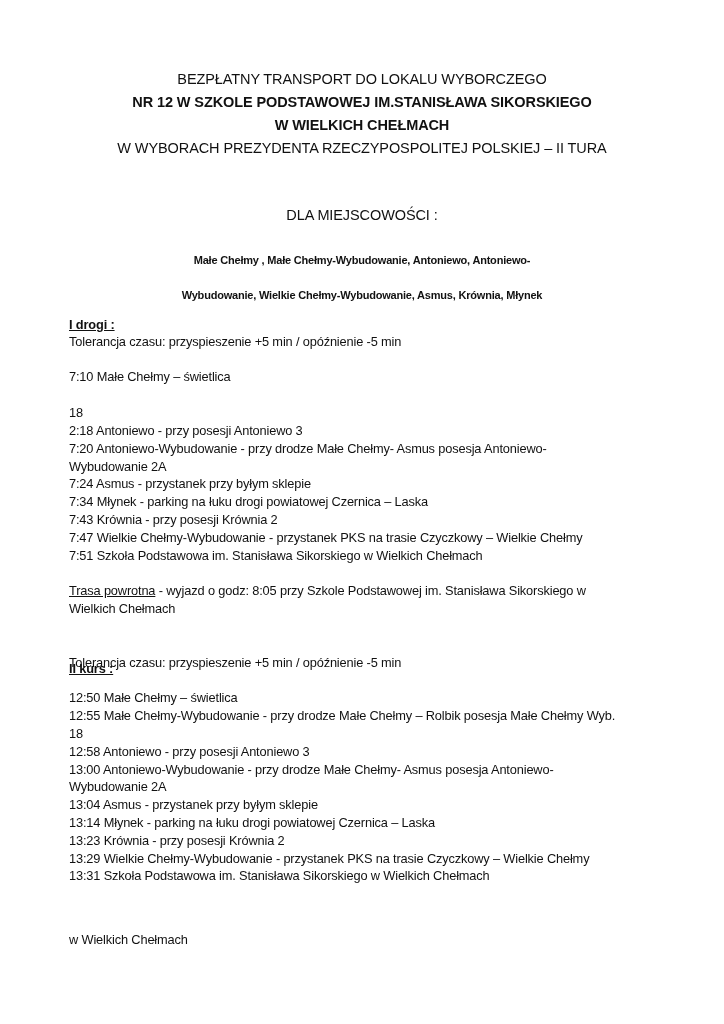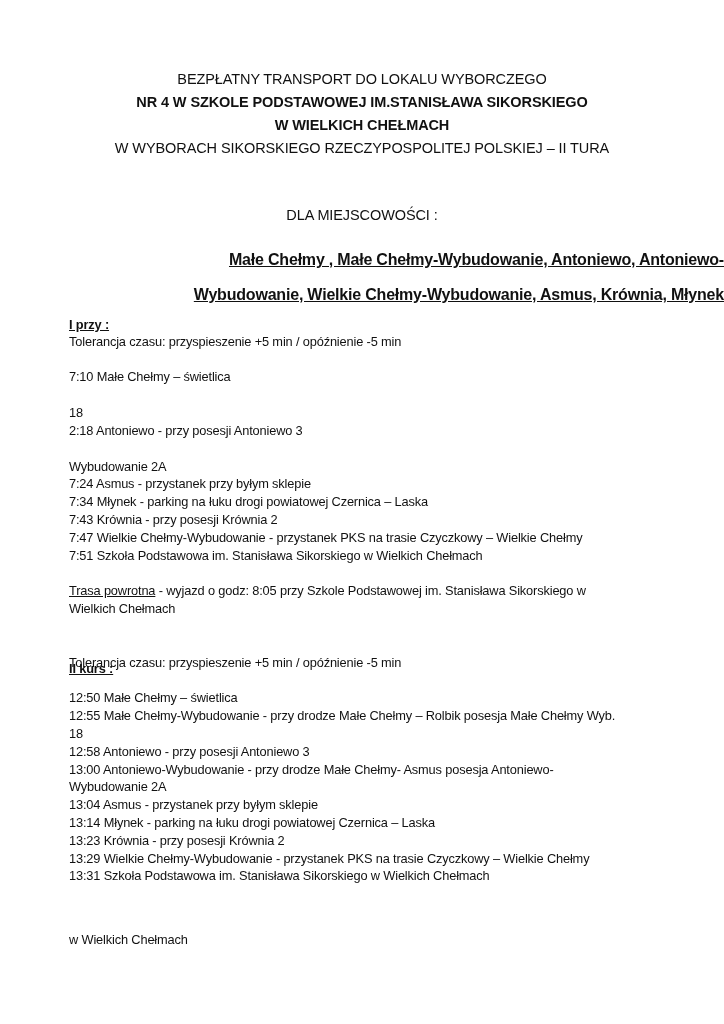--- a/index.html
+++ b/index.html
@@ -1,44 +1,45 @@
 <!DOCTYPE html>
 <html><head>
   <meta charset="utf-8">
   <style>
     html, body { margin: 0; padding: 0; background: #ffffff; }
     body { width: 724px; height: 1024px; position: relative; overflow: hidden; color: #111; font-family: "Liberation Sans", sans-serif; }
     .page { position: absolute; left: 0; top: 0; width: 576px; height: 1024px; }
     .hdr { position: absolute; left: 0; width: 724px; text-align: center; font-size: 14.5px; line-height: 18px; letter-spacing: -0.1px; }
     .hdr.bold { font-weight: bold; }
-    .places { position: absolute; left: 0; width: 724px; text-align: right; font-size: 16px; font-weight: bold; line-height: 20px; letter-spacing: -0.2px; text-decoration: underline; }
+    .places { position: absolute; left: 0; width: 724px; text-align: center; font-size: 11px; font-weight: bold; line-height: 20px; letter-spacing: -0.2px; }
     .ln { position: absolute; left: 69px; font-size: 12.8px; line-height: 16px; white-space: nowrap; letter-spacing: -0.15px; }
     .u { text-decoration: underline; }
     .b { font-weight: bold; }
   </style>
 </head>
 <body>
 
 <div class="page">
 
   <div class="hdr" style="top:70px">BEZPŁATNY TRANSPORT DO LOKALU WYBORCZEGO</div>
-  <div class="hdr bold" style="top:93px">NR 4 W  SZKOLE PODSTAWOWEJ IM.STANISŁAWA SIKORSKIEGO</div>
+  <div class="hdr bold" style="top:93px">NR 12 W  SZKOLE PODSTAWOWEJ IM.STANISŁAWA SIKORSKIEGO</div>
   <div class="hdr bold" style="top:116px">W WIELKICH CHEŁMACH</div>
-  <div class="hdr" style="top:139px">W WYBORACH SIKORSKIEGO RZECZYPOSPOLITEJ POLSKIEJ – II TURA</div>
+  <div class="hdr" style="top:139px">W WYBORACH PREZYDENTA RZECZYPOSPOLITEJ POLSKIEJ – II TURA</div>
   <div class="hdr" style="top:206px">DLA MIEJSCOWOŚCI :</div>
 
   <div class="places" style="top:250px">Małe Chełmy , Małe Chełmy-Wybudowanie, Antoniewo, Antoniewo-</div>
   <div class="places" style="top:285px">Wybudowanie, Wielkie Chełmy-Wybudowanie, Asmus, Krównia, Młynek</div>
 
-  <div class="ln b u" style="top:317px">I przy :</div>
+  <div class="ln b u" style="top:317px">I drogi :</div>
   <div class="ln" style="top:334px">Tolerancja czasu: przyspieszenie +5 min / opóźnienie -5 min</div>
 
   <div class="ln" style="top:369px">7:10 Małe Chełmy – świetlica</div>
   <div class="ln" style="top:405px">18</div>
   <div class="ln" style="top:423px">2:18 Antoniewo - przy posesji Antoniewo 3</div>
+  <div class="ln" style="top:441px">7:20 Antoniewo-Wybudowanie - przy drodze Małe Chełmy- Asmus posesja Antoniewo-</div>
   <div class="ln" style="top:459px">Wybudowanie 2A</div>
   <div class="ln" style="top:476px">7:24 Asmus - przystanek przy byłym sklepie</div>
   <div class="ln" style="top:494px">7:34 Młynek - parking na łuku drogi powiatowej Czernica – Laska</div>
   <div class="ln" style="top:512px">7:43 Krównia - przy posesji Krównia 2</div>
   <div class="ln" style="top:530px">7:47 Wielkie Chełmy-Wybudowanie - przystanek PKS na trasie Czyczkowy – Wielkie Chełmy</div>
   <div class="ln" style="top:548px">7:51 Szkoła Podstawowa im. Stanisława Sikorskiego w Wielkich Chełmach</div>
 
   <div class="ln" style="top:583px"><span class="u">Trasa powrotna</span><span> - wyjazd o godz: 8:05 przy Szkole Podstawowej im. Stanisława Sikorskiego w</span></div>
   <div class="ln" style="top:601px">Wielkich Chełmach</div>
 

